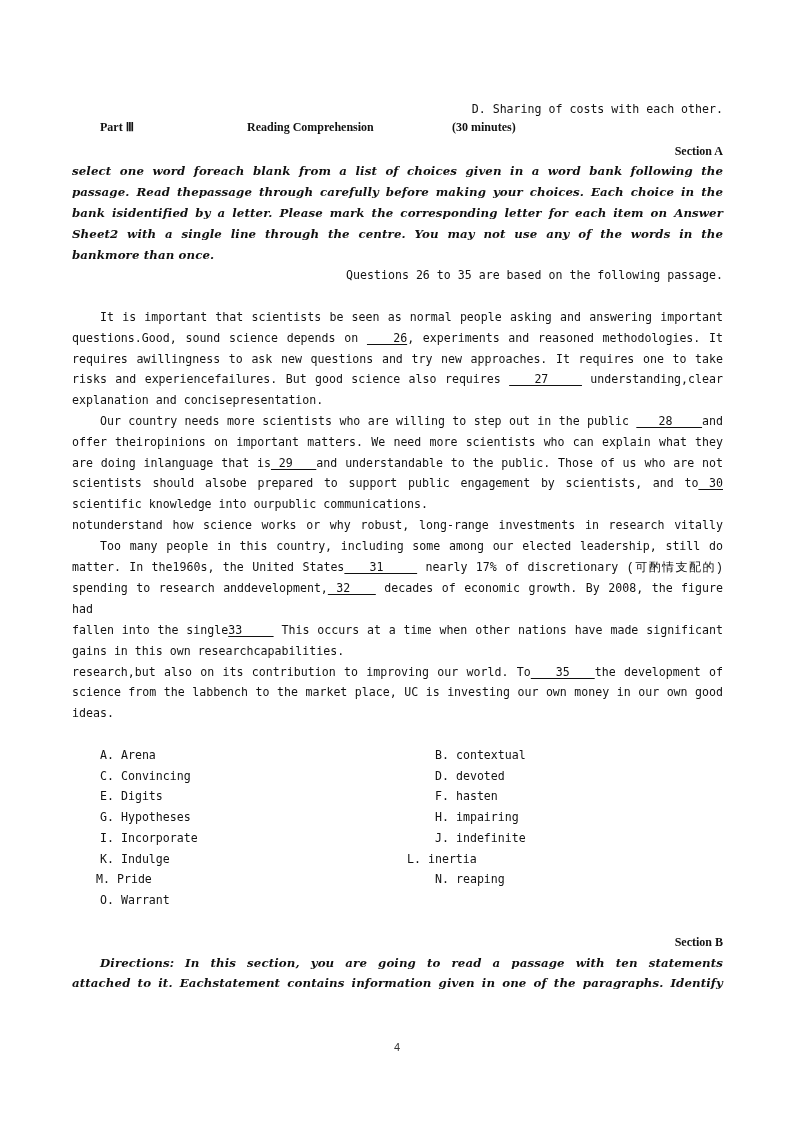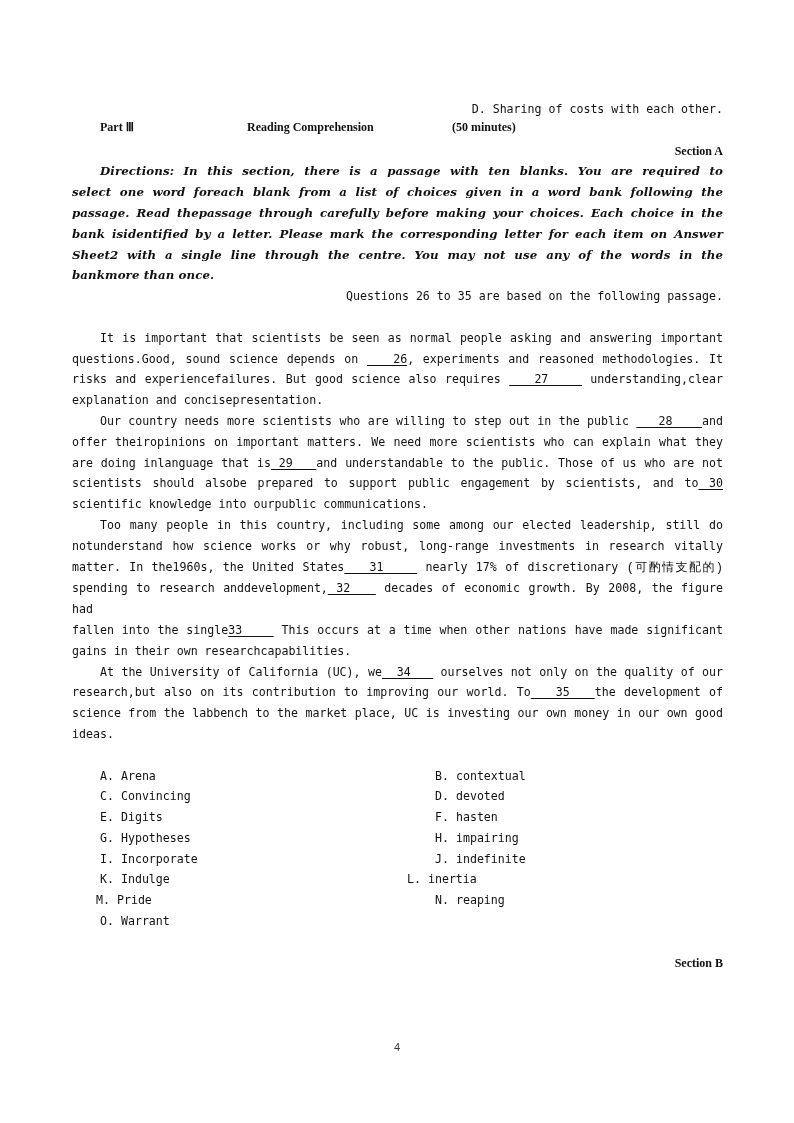--- a/index.html
+++ b/index.html
@@ -25,63 +25,62 @@
 </head>
 <body>
 
 <div class="page">
 
   <div class="line indent">D. Sharing of costs with each other.</div>
 
   <div class="part-row bold">
     <span style="left:28px">Part Ⅲ</span>
     <span style="left:175px">Reading Comprehension</span>
-    <span style="left:380px">(50 minutes)</span>
+    <span style="left:380px">(30 minutes)</span>
   </div>
 
   <div class="line indent bold">Section A</div>
 
   <div>
-    <div class="line just ital indent">Directions: In this section, there is a passage with ten blanks. You are required to</div>
     <div class="line just ital">select one word foreach blank from a list of choices given in a word bank following the</div>
     <div class="line just ital">passage. Read thepassage through carefully before making your choices. Each choice in the</div>
     <div class="line just ital">bank isidentified by a letter. Please mark the corresponding letter for each item on Answer</div>
     <div class="line just ital">Sheet2 with a single line through the centre. You may not use any of the words in the</div>
     <div class="line ital">bankmore than once.</div>
   </div>
 
   <div class="line indent">Questions 26 to 35 are based on the following passage.</div>
   <div class="gap"></div>
 
   <div>
     <div class="line just indent">It is important that scientists be seen as normal people asking and answering important</div>
     <div class="line just"><span>questions.Good, sound science depends on </span><span class="blank">   26</span><span>, experiments and reasoned methodologies. It</span></div>
+    <div class="line just">requires awillingness to ask new questions and try new approaches. It requires one to take</div>
     <div class="line just"><span>risks and experiencefailures.  But good science also requires </span><span class="blank">   27    </span><span> understanding,clear</span></div>
     <div class="line">explanation and concisepresentation.</div>
   </div>
 
   <div>
     <div class="line just indent"><span>Our country needs more scientists who are willing to step out in the public </span><span class="blank">   28    </span><span>and</span></div>
     <div class="line just">offer theiropinions on important matters. We need more scientists who can explain what they</div>
     <div class="line just"><span>are doing inlanguage that is</span><span class="blank"> 29   </span><span>and understandable to the public. Those of us who are not</span></div>
     <div class="line just"><span>scientists should alsobe prepared to support public engagement by scientists, and to</span><span class="blank"> 30</span></div>
     <div class="line">scientific knowledge into ourpublic communications.</div>
   </div>
 
   <div>
+    <div class="line just">notunderstand how science works or why robust, long-range investments in research vitally</div>
     <div class="line just indent">Too many people in this country, including some among our elected leadership, still do</div>
-    <div class="line just">notunderstand how science works or why robust, long-range investments in research vitally</div>
     <div class="line just"><span>matter. In the1960s, the United States</span><span class="blank">   31    </span><span> nearly 17% of discretionary </span><span class="cjk">(可酌情支配的)</span></div>
     <div class="line just"><span>spending to research anddevelopment,</span><span class="blank"> 32   </span><span> decades of economic growth. By 2008, the figure had</span></div>
     <div class="line just"><span>fallen into the single</span><span class="blank">33    </span><span> This occurs at a time when other nations have made significant</span></div>
-    <div class="line">gains in their own researchcapabilities.</div>
+    <div class="line">gains in this own researchcapabilities.</div>
   </div>
 
   <div>
-    <div class="line just indent"><span>At the University of California (UC), we</span><span class="blank">  34   </span><span> ourselves not only on the quality of our</span></div>
     <div class="line just"><span>research,but also on its contribution to improving our world. To</span><span class="blank">   35   </span><span>the development of</span></div>
     <div class="line just">science from the labbench to the market place, UC is investing our own money in our own good</div>
     <div class="line">ideas.</div>
   </div>
 
   <div class="gap"></div>
 
   <div class="options">
     <div class="opt-row">
       <span class="opt" style="left:28px"><span>A.</span> <span>Arena</span></span>
@@ -112,15 +111,19 @@
       <span class="opt" style="left:363px"><span>N.</span> <span>reaping</span></span>
     </div>
     <div class="opt-row">
       <span class="opt" style="left:28px"><span>O.</span> <span>Warrant</span></span>
     </div>
   </div>
 
   <div class="gap"></div>
 
   <div class="line indent bold">Section B</div>
+  <div>
+    <div class="line just ital indent">Directions: In this section, you are going to read a passage with ten statements</div>
+    <div class="line just ital">attached to it. Eachstatement contains information given in one of the paragraphs. Identify</div>
+  </div>
 </div>
 
 <div class="pagenum">4</div>
 
 </body></html>

